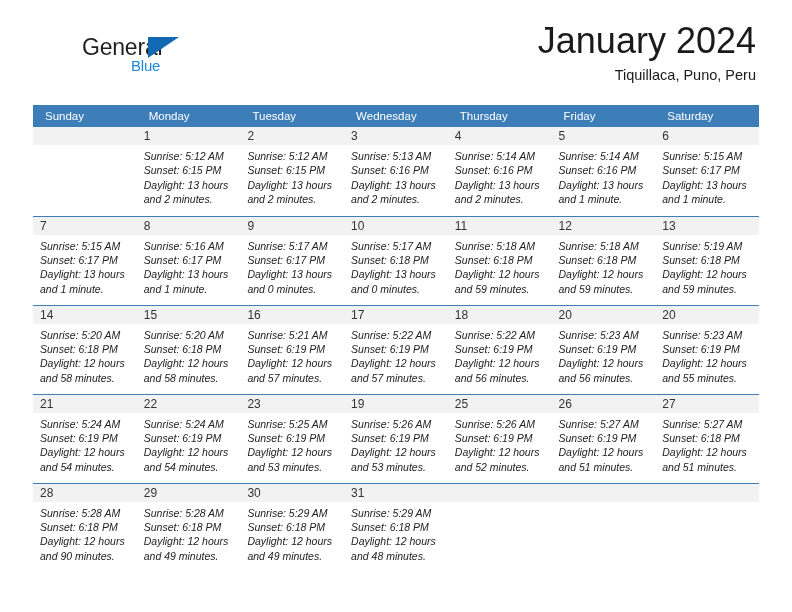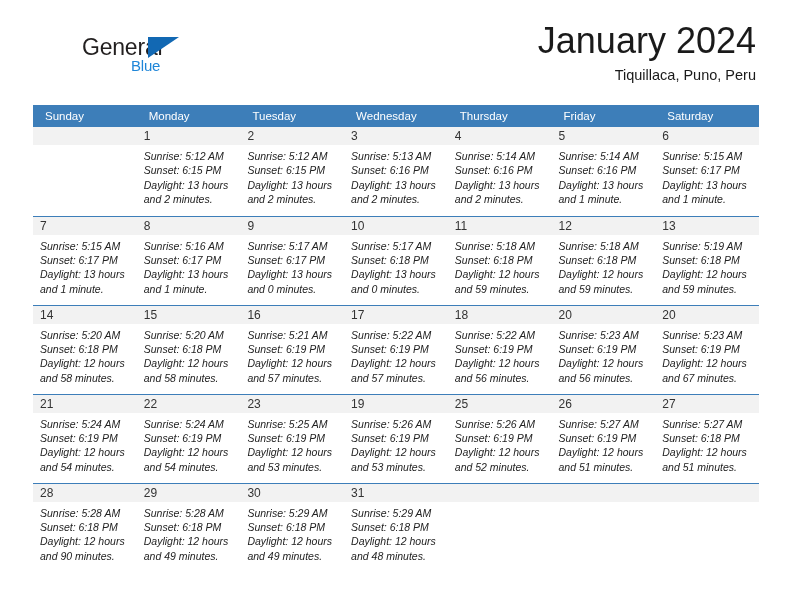--- a/index.html
+++ b/index.html
@@ -401,21 +401,21 @@
             </div>
           </div>
         </td>
         <td>
           <div class="cell">
             <div class="daynum-band">20</div>
             <div class="cell-lines">
               <div>Sunrise: 5:23 AM</div>
               <div>Sunset: 6:19 PM</div>
               <div>Daylight: 12 hours</div>
-              <div>and 67 minutes.</div>
+              <div>and 55 minutes.</div>
             </div>
           </div>
         </td>
       </tr>
 
       <tr>
         <td>
           <div class="cell">
             <div class="daynum-band">21</div>
             <div class="cell-lines">

